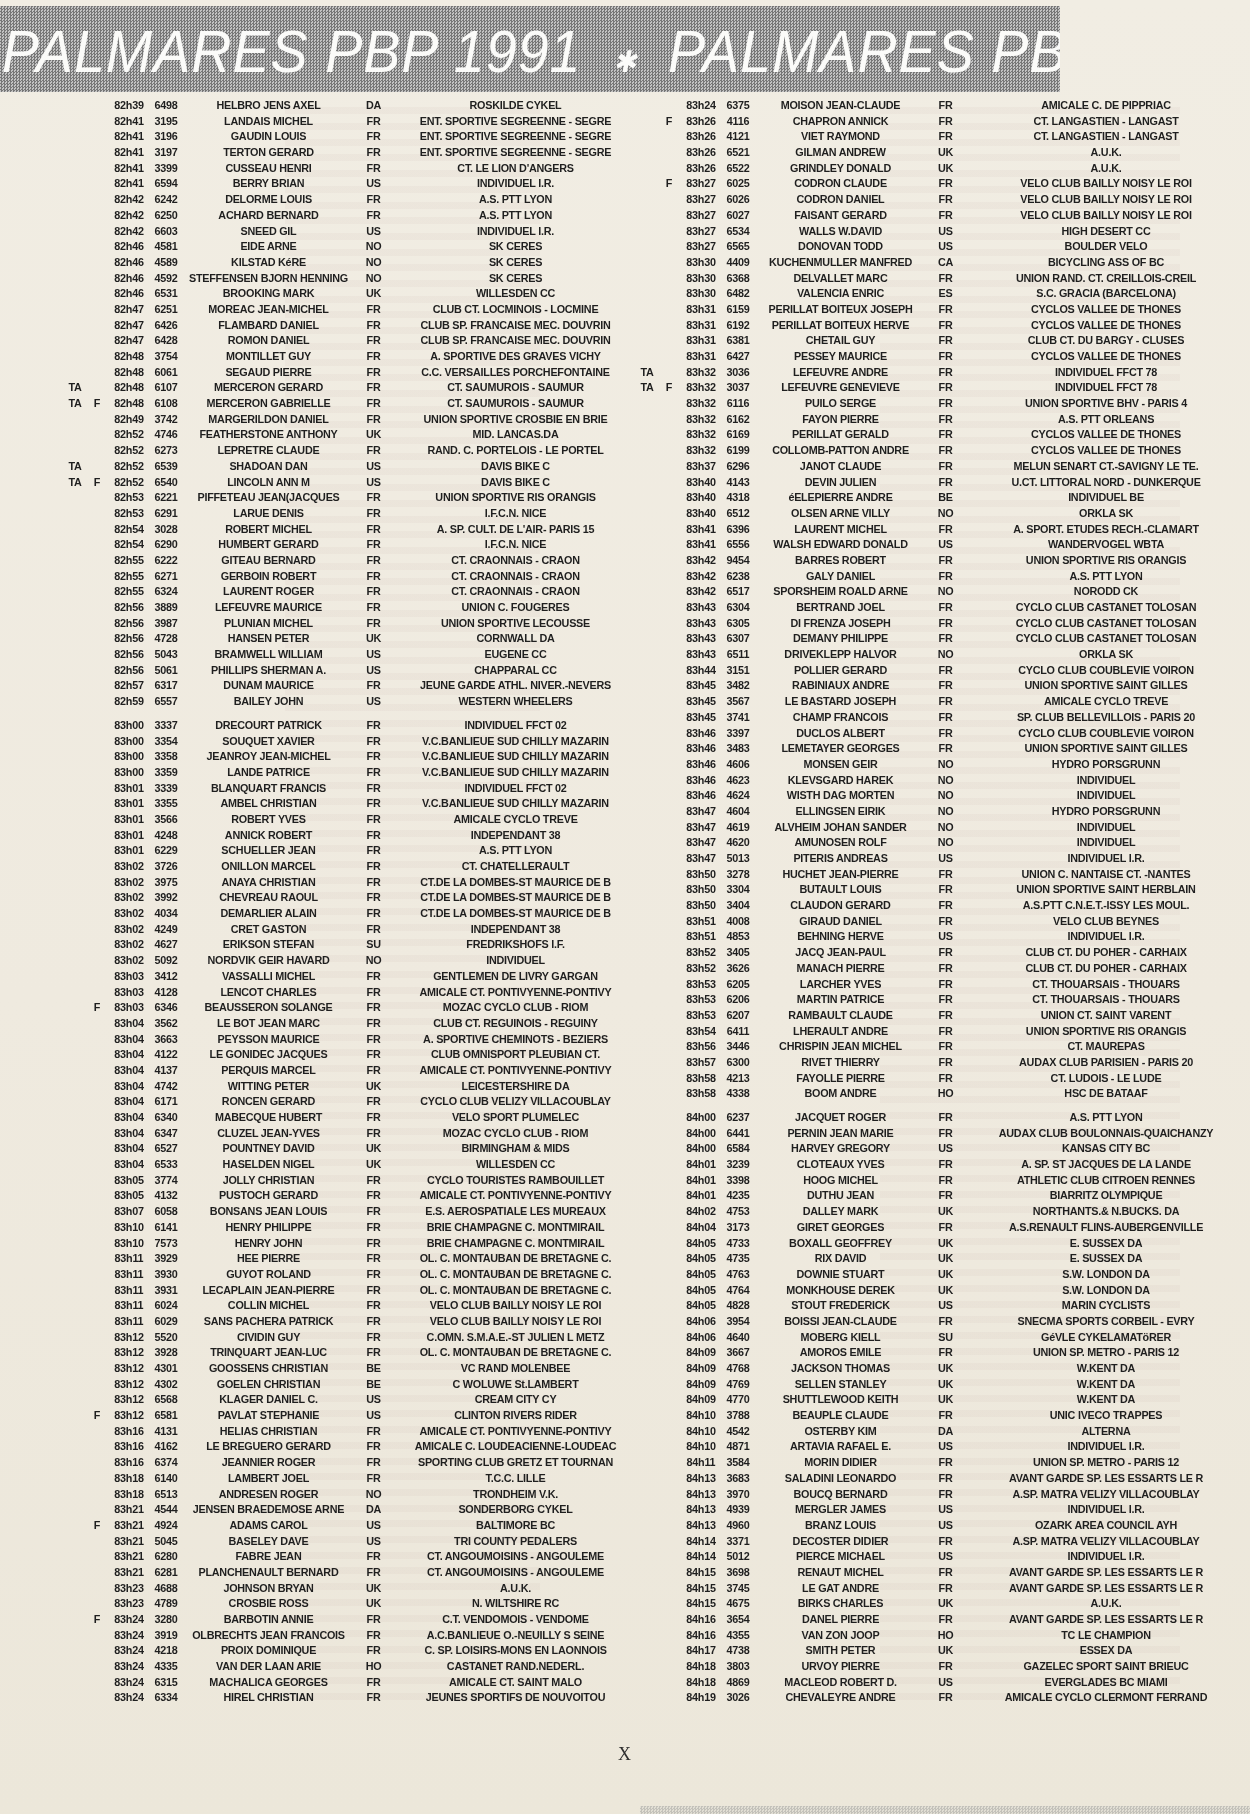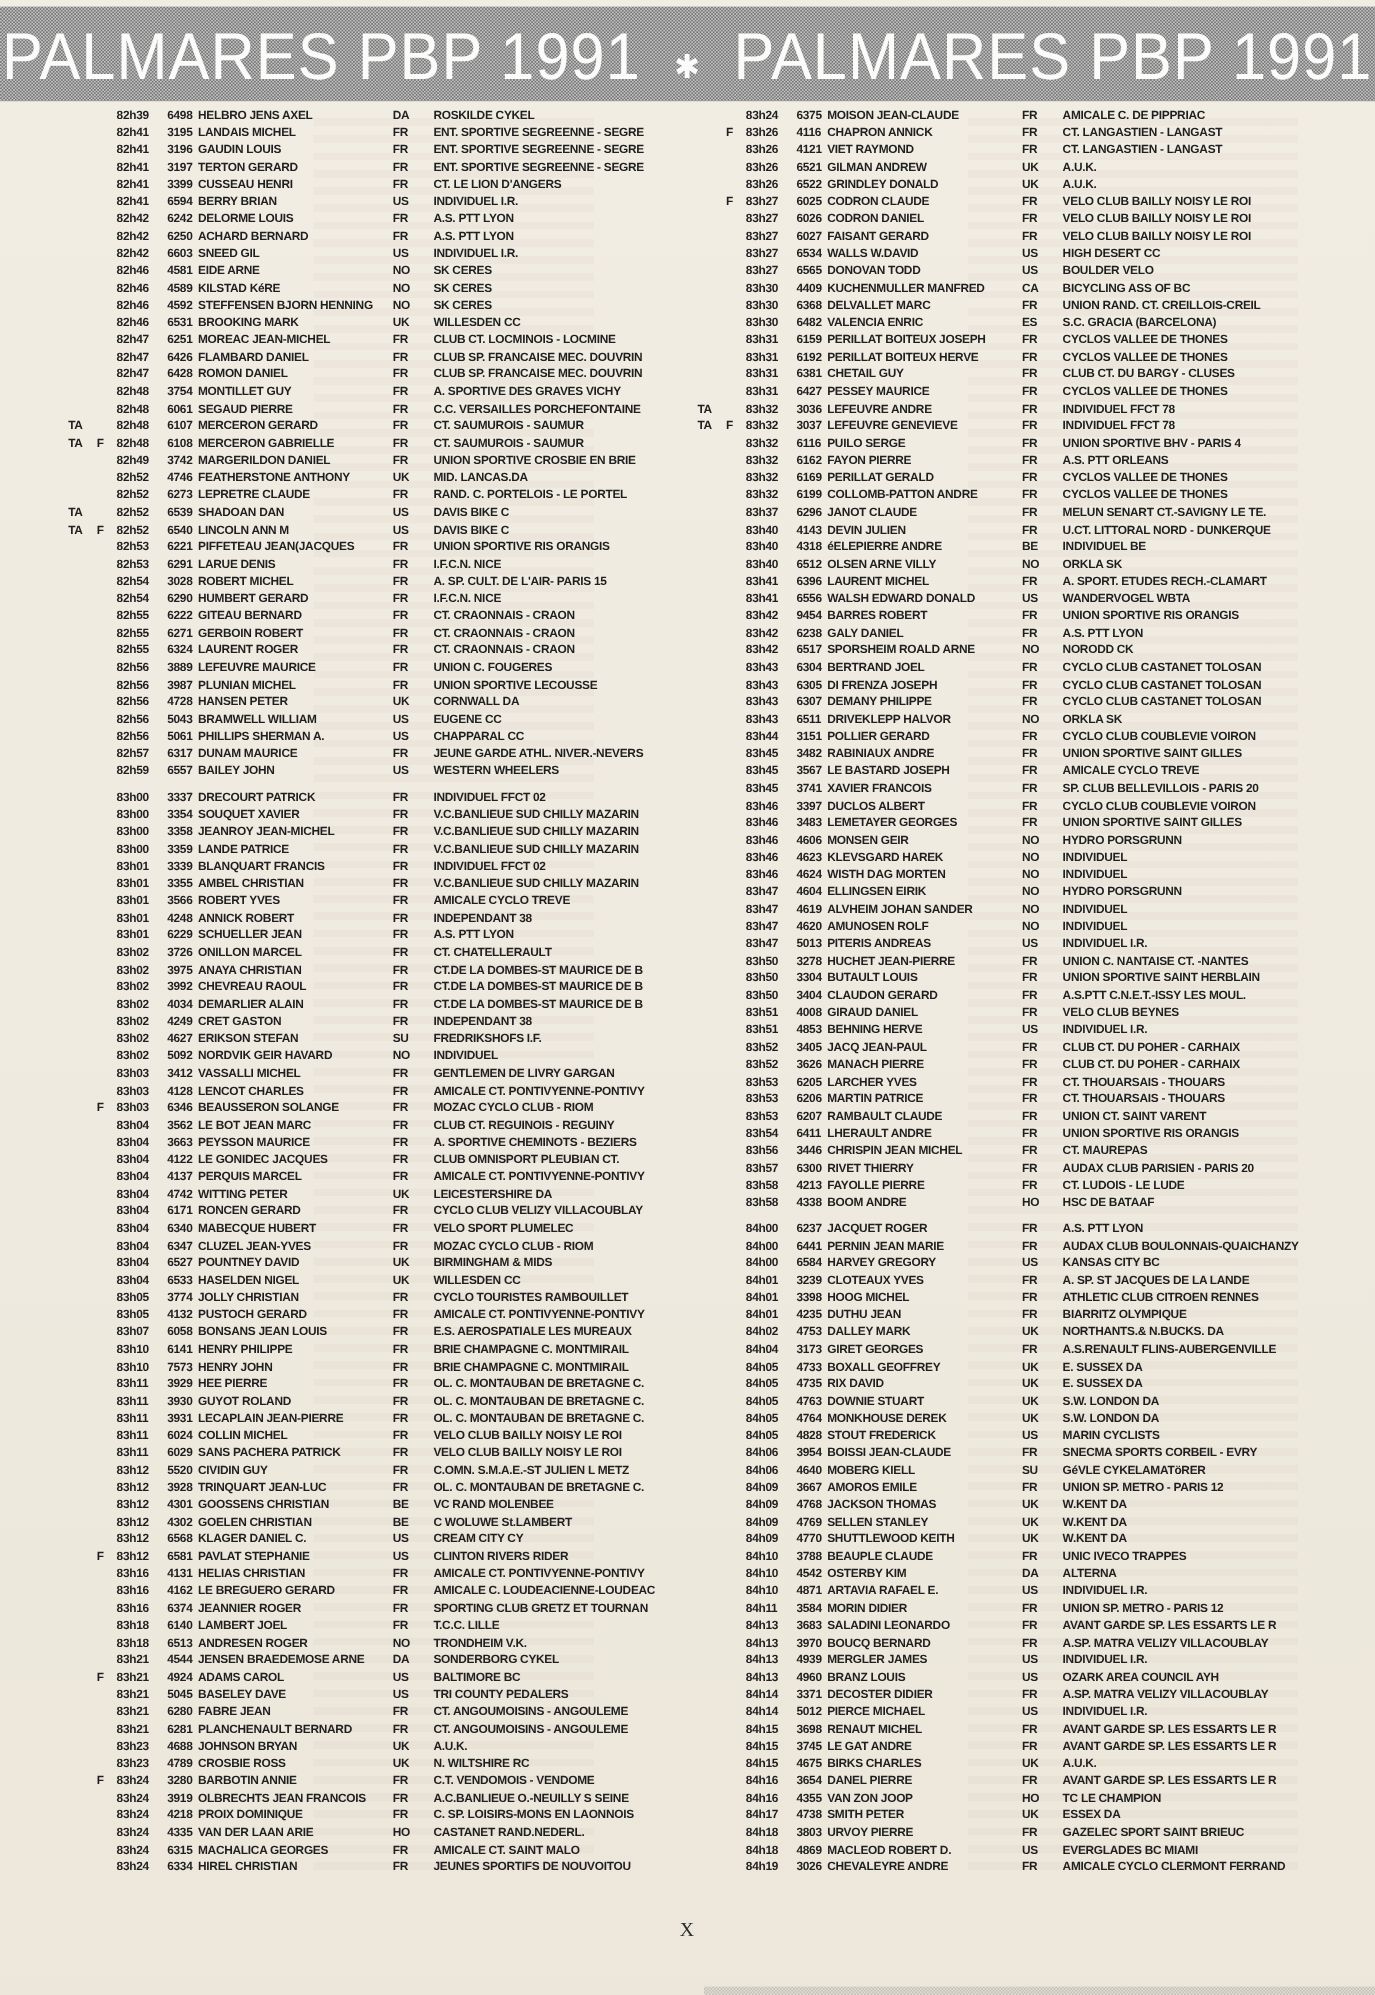--- a/index.html
+++ b/index.html
@@ -7,45 +7,46 @@
   .page {
     position:relative;
     width:1250px; height:1814px;
     margin:0 auto;
     background:linear-gradient(180deg,#f1ede3 0%, #efeadf 55%, #ece7da 100%);
     overflow:hidden;
     font-family:"Liberation Sans", sans-serif;
   }
   
   .banner {
-    position:absolute; top:6px; left:0; width:1250px; height:86px;
+    position:absolute; top:6px; left:0; width:1060px; height:86px;
     background:
       repeating-conic-gradient(#767676 0% 25%, #c2c2c2 0% 50%) 0 0 / 3px 3px;
     overflow:hidden;
+    font-style:italic;
   }
   .banner-inner {
     position:absolute; top:0; left:0;
     width:1345px; height:86px;
     transform:scaleX(0.929); transform-origin:0 0;
     display:flex; justify-content:space-between; align-items:flex-end;
     padding:0 2px; box-sizing:border-box;
   }
   .banner-title {
     color:#fbfbf9;
     font-size:60px; line-height:80px;
     font-weight:normal; letter-spacing:1px;
     white-space:nowrap;
   }
   .banner-star {
     color:#fbfbf9; font-size:30px; line-height:30px;
     align-self:center; margin-top:26px;
   }
   
   .col {
-    position:absolute; top:98px;
+    position:absolute; top:98px;text-align:center;
   }
   .col-left  { left:62px;  width:575px; }
   .col-right { left:634px; width:612px; }
   .row {
     display:grid;
     grid-template-columns:26px 18px 46px 28px 177px 33px auto;
     height:15.7px; line-height:15.7px;
   }
   .row.gap { margin-top:8px; }
   .cell {
@@ -1362,21 +1363,21 @@
         <span class="cell n">3567</span>
         <span class="cell nm">LE BASTARD JOSEPH</span>
         <span class="cell c">FR</span>
         <span class="cell cl">AMICALE CYCLO TREVE</span>
       </div>
       <div class="row">
         <span class="cell ta"></span>
         <span class="cell f"></span>
         <span class="cell t">83h45</span>
         <span class="cell n">3741</span>
-        <span class="cell nm">XAVIER FRANCOIS</span>
+        <span class="cell nm">CHAMP FRANCOIS</span>
         <span class="cell c">FR</span>
         <span class="cell cl">SP. CLUB BELLEVILLOIS - PARIS 20</span>
       </div>
       <div class="row">
         <span class="cell ta"></span>
         <span class="cell f"></span>
         <span class="cell t">83h46</span>
         <span class="cell n">3397</span>
         <span class="cell nm">DUCLOS ALBERT</span>
         <span class="cell c">FR</span>

